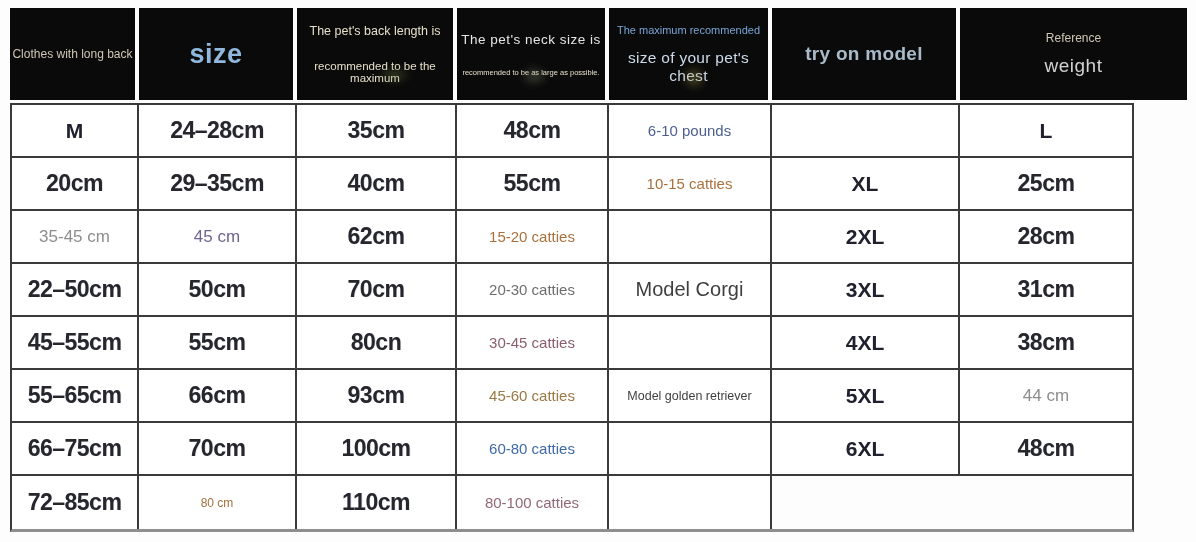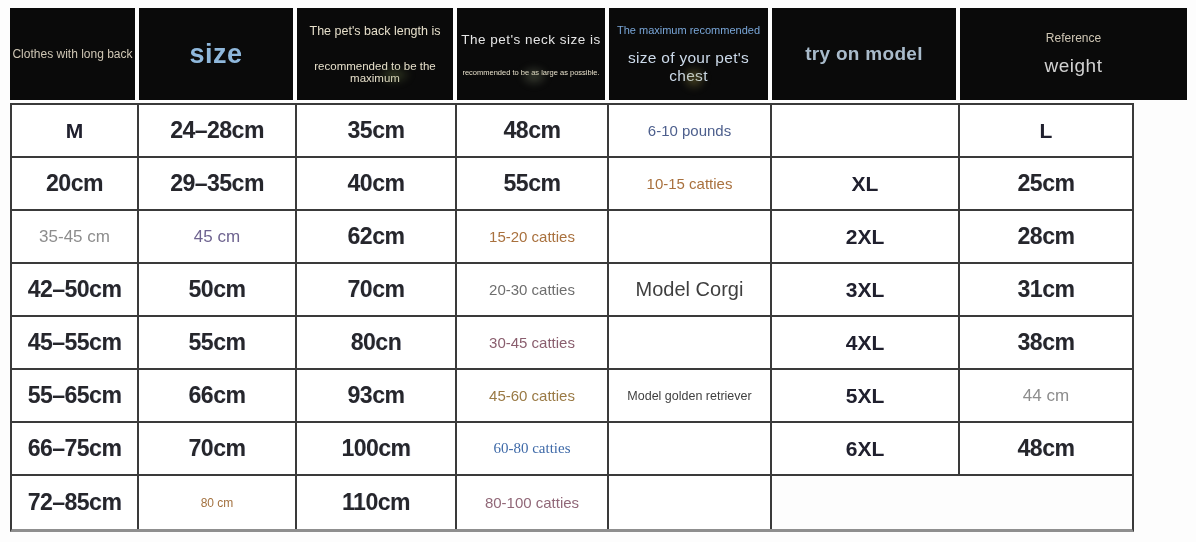--- a/index.html
+++ b/index.html
@@ -73,21 +73,21 @@
   .g   { font-size:17px; color:var(--alt-grey,#8d8d8d); }
   .p   { font-size:17px; color:var(--alt-purple,#6f6490); }
   .br  { font-size:12px; color:var(--alt-brown,#a3713f); }
 
   .wt        { font-size:15px; }
   .wt-blue   { color:var(--wt-blue,#4d5f8d); }
   .wt-brown  { color:var(--wt-brown,#a9713e); }
   .wt-grey   { color:var(--wt-grey,#6e6e6e); }
   .wt-mauve  { color:var(--wt-mauve,#8a5e6e); }
   .wt-tan    { color:var(--wt-tan,#9a7a45); }
-  .wt-blue2  { color:var(--wt-blue2,#3f6aa8);font-family:Liberation Serif, serif; }
+  .wt-blue2  { color:var(--wt-blue2,#3f6aa8); }
   .wt-mauve2 { color:var(--wt-mauve2,#916878); }
 
   .md  { font-size:20px; color:var(--model-text,#3f3f3f); }
   .mds { font-size:12.5px; color:var(--model-text,#3f3f3f); }
 </style>
 </head>
 <body>
 
 <div class="stage">
   <div class="tbl">
@@ -139,21 +139,21 @@
       <div class="cell sz">XL</div>
       <div class="cell b">25cm</div>
       <div class="cell g">35-45 cm</div>
       <div class="cell p">45 cm</div>
       <div class="cell b">62cm</div>
       <div class="cell wt wt-brown">15-20 catties</div>
       <div class="cell"></div>
 
       <div class="cell sz">2XL</div>
       <div class="cell b">28cm</div>
-      <div class="cell b">42–50cm</div>
+      <div class="cell b">22–50cm</div>
       <div class="cell b">50cm</div>
       <div class="cell b">70cm</div>
       <div class="cell wt wt-grey">20-30 catties</div>
       <div class="cell md">Model Corgi</div>
 
       <div class="cell sz">3XL</div>
       <div class="cell b">31cm</div>
       <div class="cell b">45–55cm</div>
       <div class="cell b">55cm</div>
       <div class="cell b">80cn</div>

